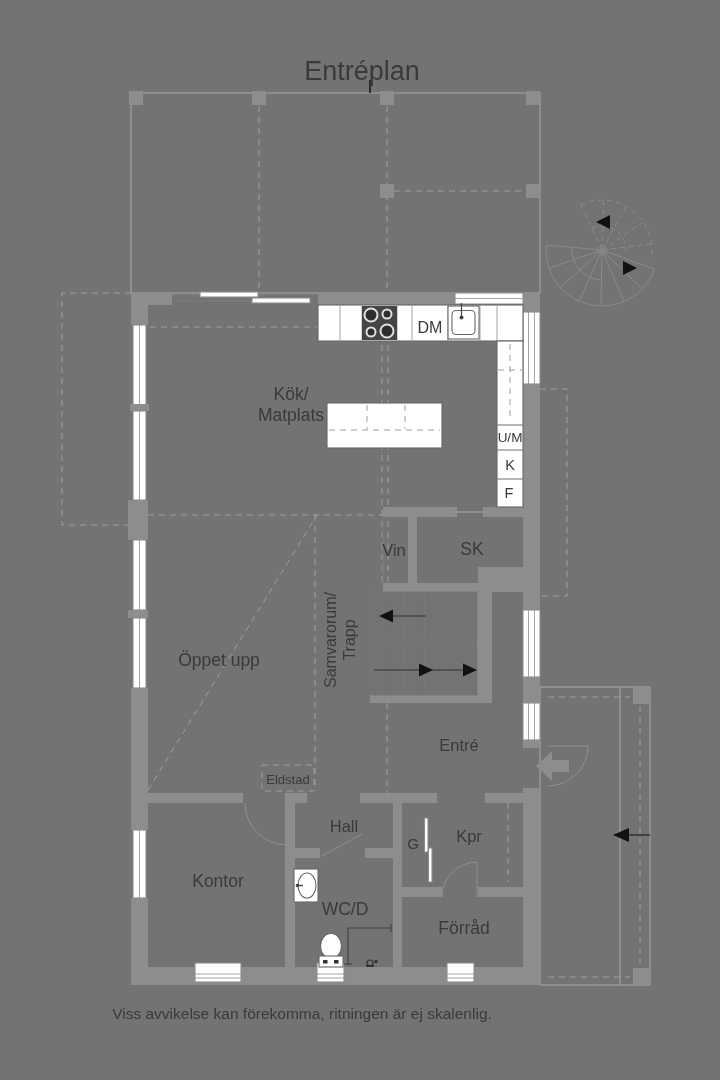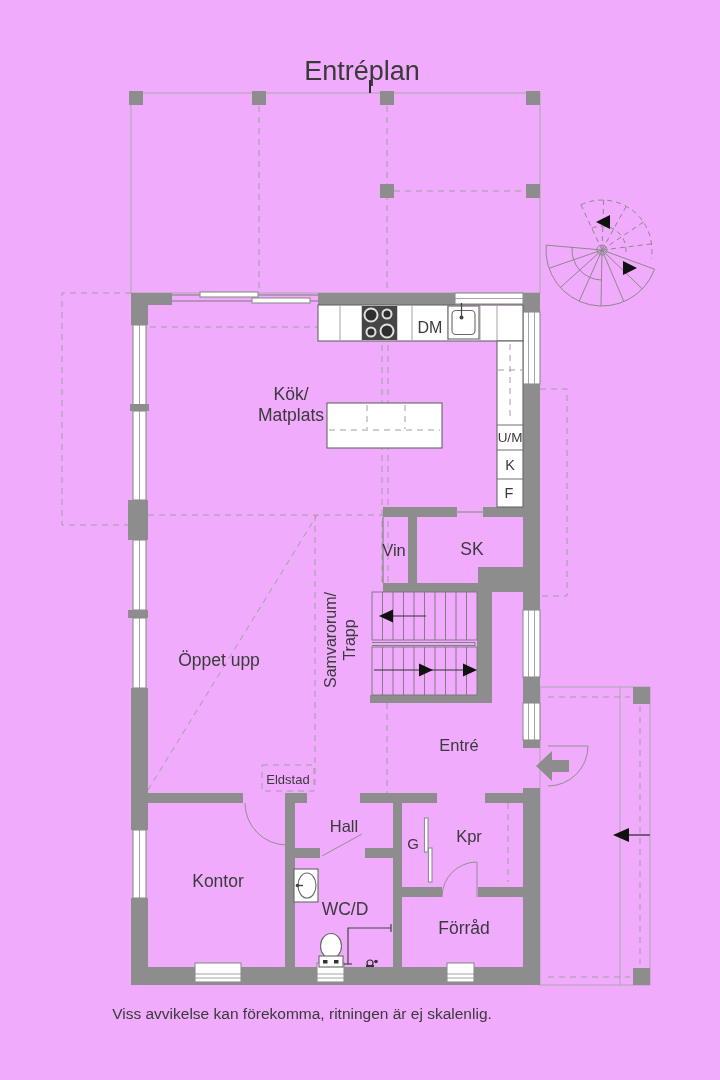--- a/index.html
+++ b/index.html
@@ -1,16 +1,16 @@
 <!DOCTYPE html>
 <html><head>
 <meta charset="utf-8">
 <style>
   html,body{margin:0;padding:0;background:#fcfcfc;}
-  .page{position:relative;width:720px;height:1080px;background:#f0abfc;overflow:hidden;
+  .page{position:relative;width:720px;height:1080px;background:#737373;overflow:hidden;
         font-family:"Liberation Sans",sans-serif;}
   svg{display:block}
   .wall{fill:#8d8d8d;stroke:none}
   .thin{stroke:#a9a9a9;stroke-width:1;fill:none}
   .ln{stroke:#7d7d7d;stroke-width:1.1;fill:none}
   .stair{stroke:#777;stroke-width:0.9;fill:none}
   .dash{stroke:#9f9f9f;stroke-width:1;fill:none;stroke-dasharray:6 5}
   .win{fill:#ffffff;stroke:#8d8d8d;stroke-width:1.1}
   .winln{stroke:#8d8d8d;stroke-width:0.8;fill:none}
   .fix{fill:#ffffff;stroke:#666;stroke-width:1.1}

